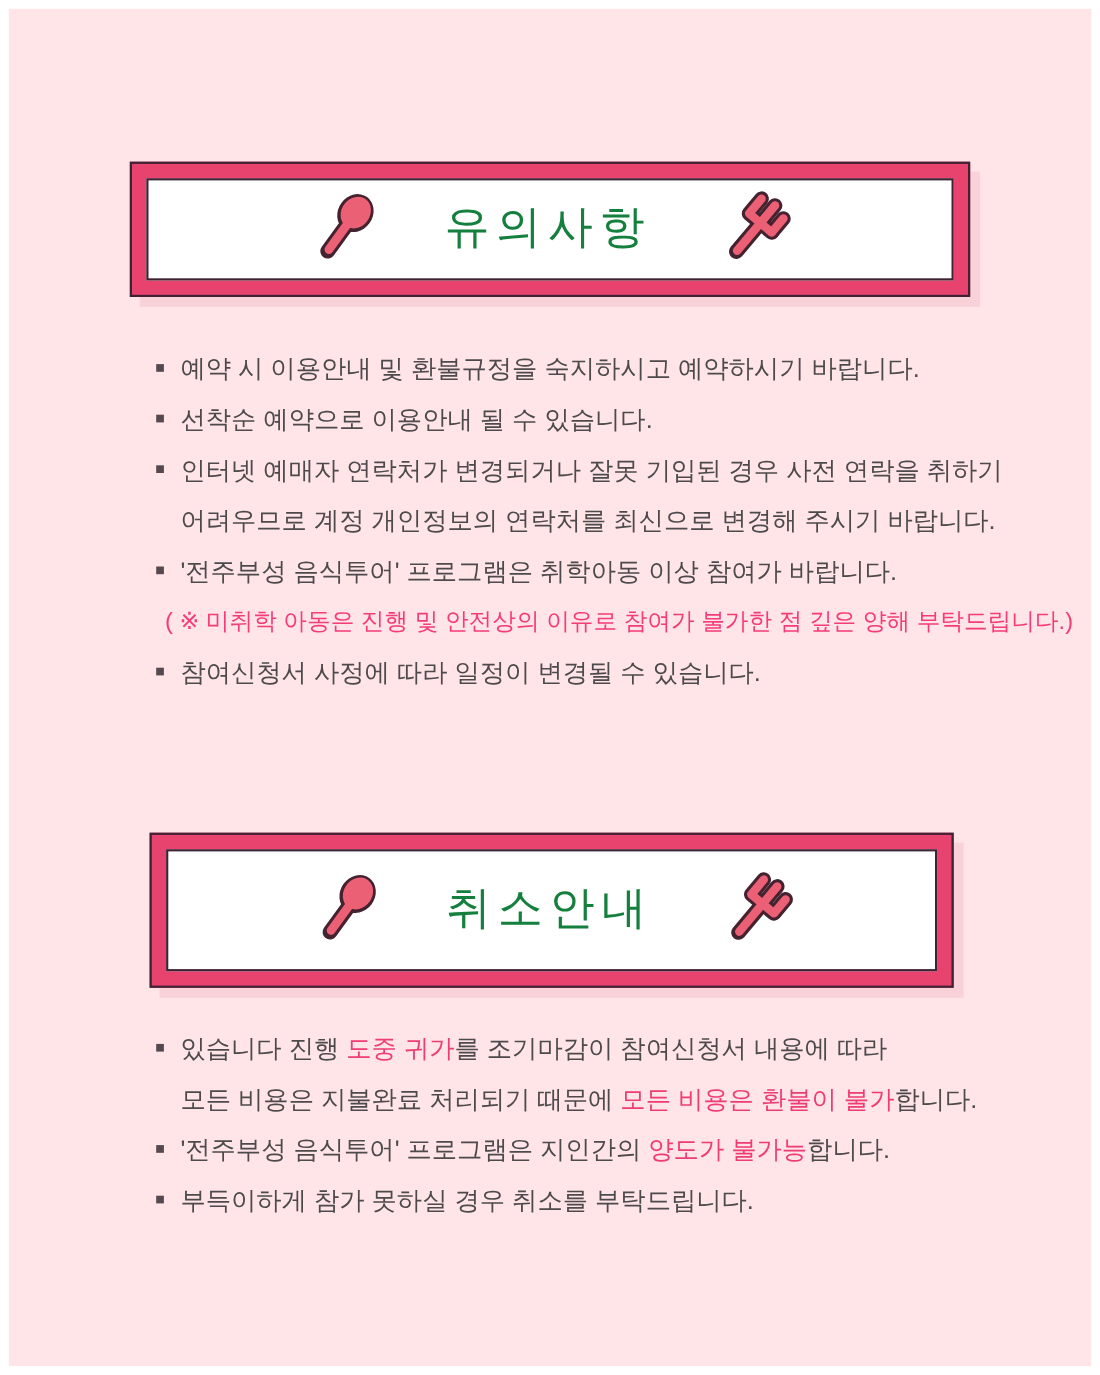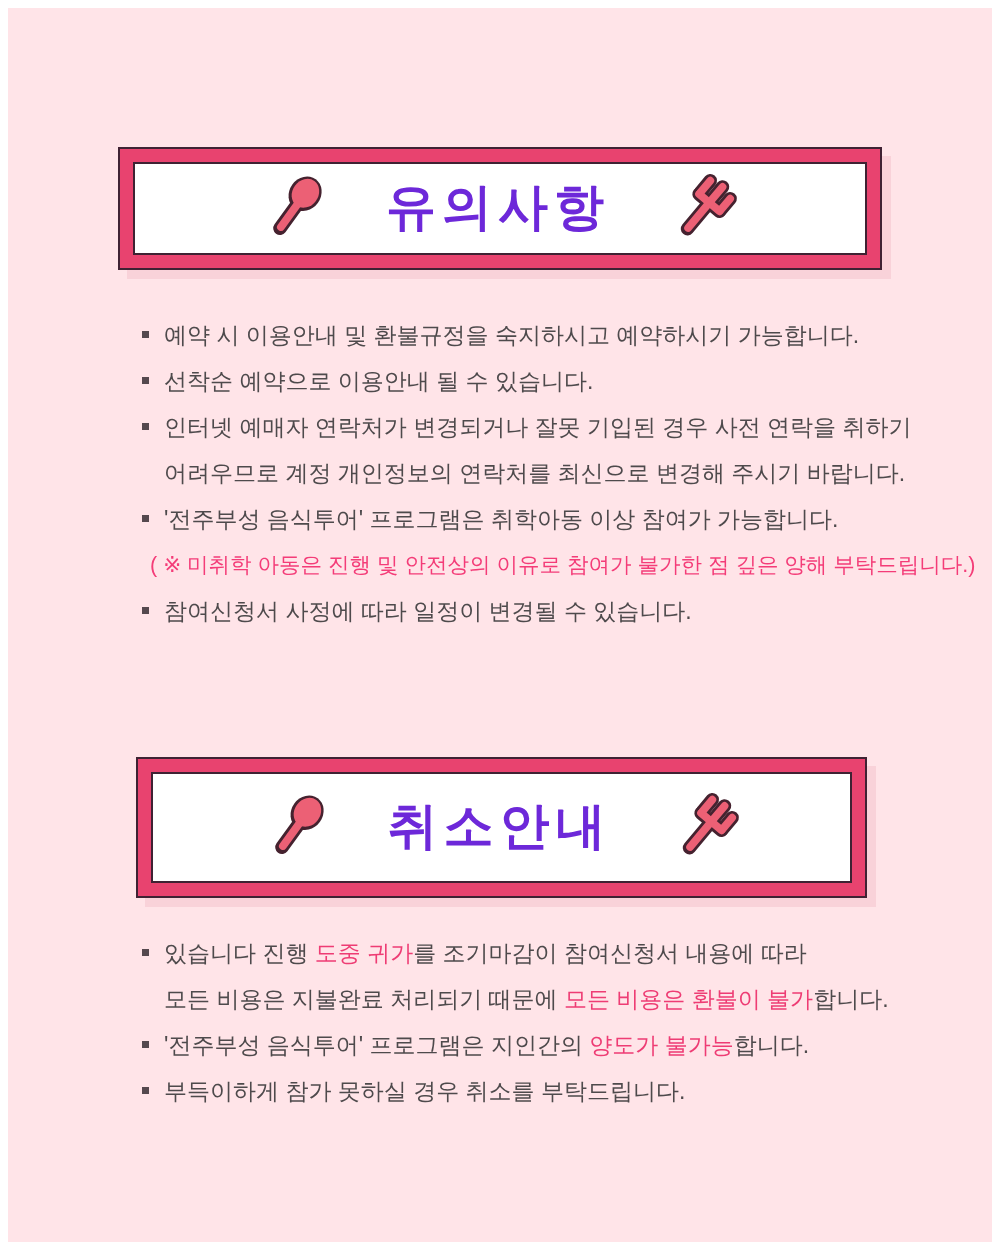--- a/index.html
+++ b/index.html
@@ -21,21 +21,21 @@
     box-shadow:9px 9px 0 #f9d2d9;
   }
   .banner-1{left:110px;top:139px;width:764px;height:123px;}
   .banner-2{left:128px;top:749px;width:731px;height:141px;}
   .banner-inner{
     box-sizing:border-box;height:100%;
     background:#ffffff;border:2px solid #3f2233;
     display:flex;align-items:center;justify-content:center;gap:66px;
   }
   .banner-title{
-    font-size:50px;font-weight:bold;color:#6d28d9;
+    font-size:41px;font-weight:normal;color:#15803d;
     letter-spacing:6px;line-height:1;white-space:nowrap;
     transform:translateY(-2px);
   }
   .icon-wrap{flex:none;display:flex;align-items:center;justify-content:center;}
   .spoon-wrap{width:52px;height:72px;transform:rotate(36deg) translateY(-2px);}
   .fork-wrap{width:56px;height:68px;transform:rotate(40deg);}
   .icon-wrap svg{width:100%;height:100%;overflow:visible;}
   
   .list{
     position:absolute;left:132px;right:30px;
@@ -88,21 +88,21 @@
         </svg>
       </span>
     </div>
   </div>
 
   <div class="list list-1">
       <div class="row">
         <span class="bullet">
           <span class="sq"></span>
         </span>
-        <span class="txt"><span>예약 시 이용안내 및 환불규정을 숙지하시고 예약하시기 가능합니다.</span></span>
+        <span class="txt"><span>예약 시 이용안내 및 환불규정을 숙지하시고 예약하시기 바랍니다.</span></span>
       </div>
       <div class="row">
         <span class="bullet">
           <span class="sq"></span>
         </span>
         <span class="txt"><span>선착순 예약으로 이용안내 될 수 있습니다.</span></span>
       </div>
       <div class="row">
         <span class="bullet">
           <span class="sq"></span>
@@ -110,21 +110,21 @@
         <span class="txt"><span>인터넷 예매자 연락처가 변경되거나 잘못 기입된 경우 사전 연락을 취하기</span></span>
       </div>
       <div class="row">
         <span class="bullet"></span>
         <span class="txt"><span>어려우므로 계정 개인정보의 연락처를 최신으로 변경해 주시기 바랍니다.</span></span>
       </div>
       <div class="row">
         <span class="bullet">
           <span class="sq"></span>
         </span>
-        <span class="txt"><span>'전주부성 음식투어' 프로그램은 취학아동 이상 참여가 가능합니다.</span></span>
+        <span class="txt"><span>'전주부성 음식투어' 프로그램은 취학아동 이상 참여가 바랍니다.</span></span>
       </div>
       <div class="row note">
         <span class="bullet"></span>
         <span class="txt"><span>( ※ 미취학 아동은 진행 및 안전상의 이유로 참여가 불가한 점 깊은 양해 부탁드립니다.)</span></span>
       </div>
       <div class="row">
         <span class="bullet">
           <span class="sq"></span>
         </span>
         <span class="txt"><span>참여신청서 사정에 따라 일정이 변경될 수 있습니다.</span></span>

